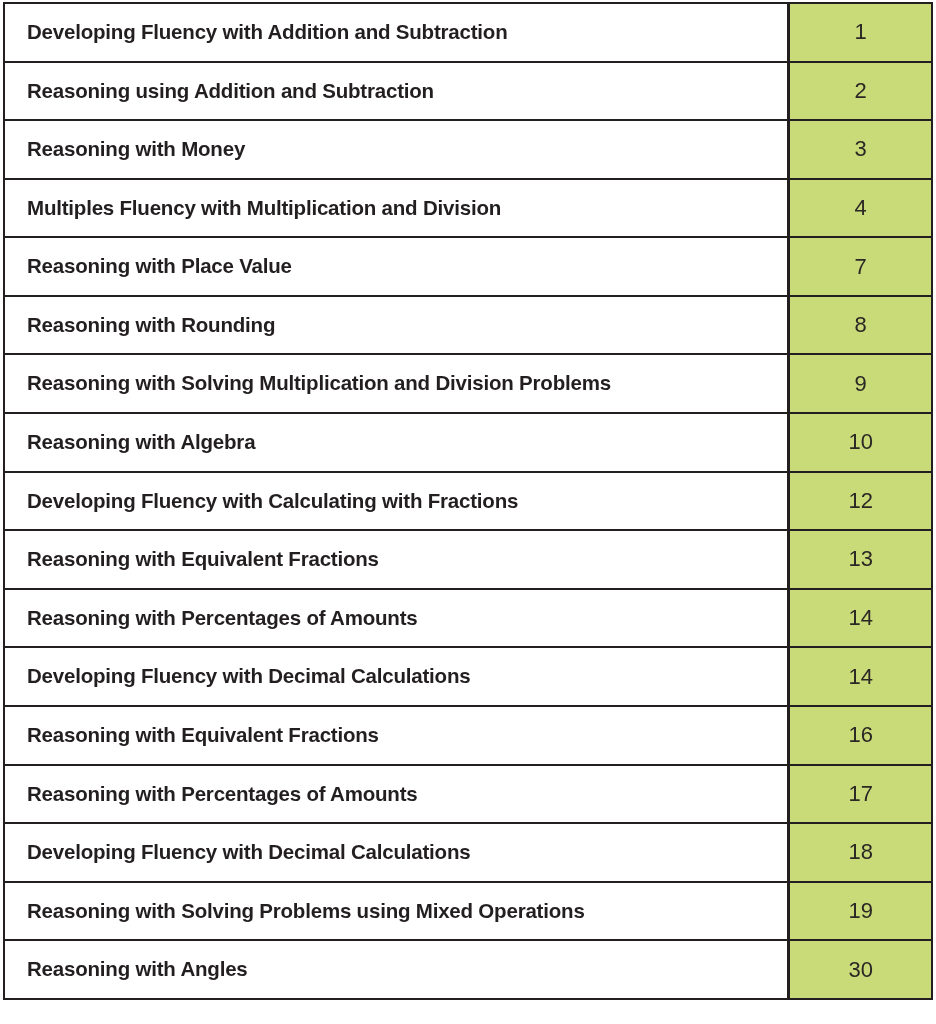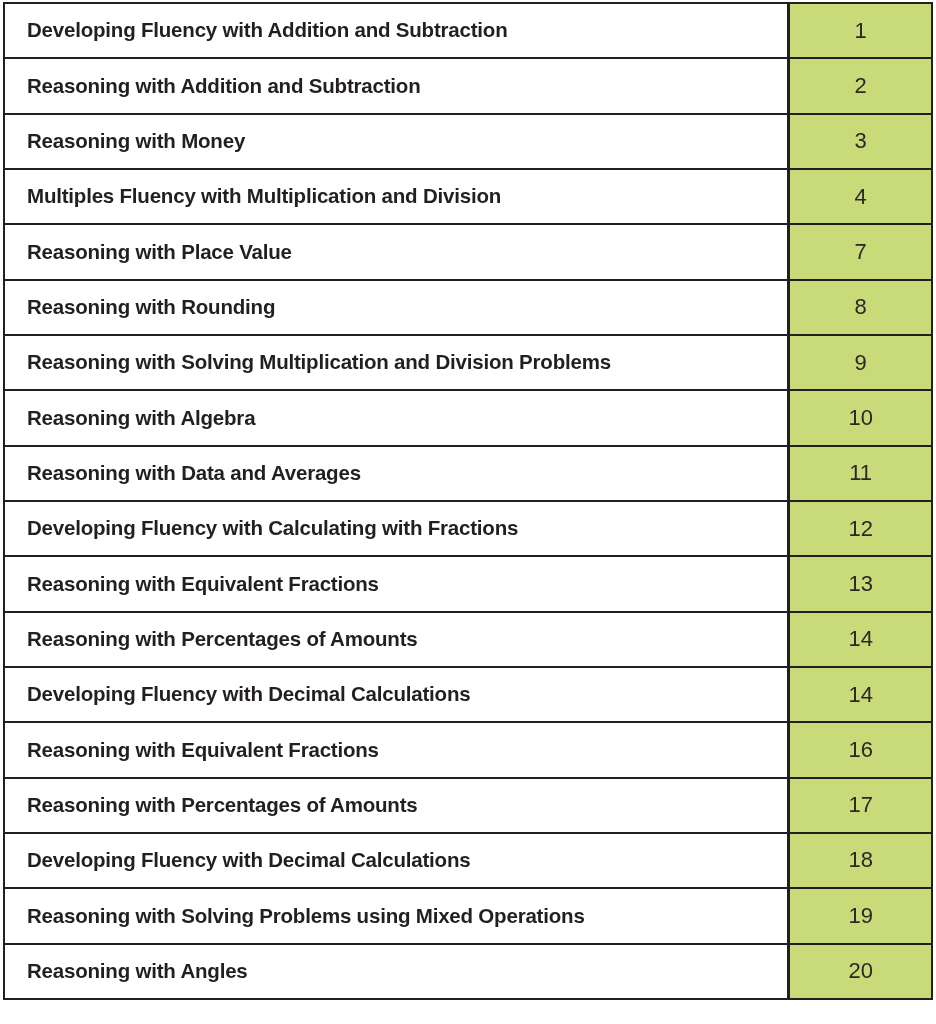--- a/index.html
+++ b/index.html
@@ -72,21 +72,21 @@
     <colgroup>
       <col class="col-title">
       <col class="col-number">
     </colgroup>
     <tbody id="table-body">
         <tr>
           <td class="unit-title">Developing Fluency with Addition and Subtraction</td>
           <td class="unit-number">1</td>
         </tr>
         <tr>
-          <td class="unit-title">Reasoning with Addition and Subtraction</td>
+          <td class="unit-title">Reasoning using Addition and Subtraction</td>
           <td class="unit-number">2</td>
         </tr>
         <tr>
           <td class="unit-title">Reasoning with Money</td>
           <td class="unit-number">3</td>
         </tr>
         <tr>
           <td class="unit-title">Multiples Fluency with Multiplication and Division</td>
           <td class="unit-number">4</td>
         </tr>
@@ -98,24 +98,20 @@
           <td class="unit-title">Reasoning with Rounding</td>
           <td class="unit-number">8</td>
         </tr>
         <tr>
           <td class="unit-title">Reasoning with Solving Multiplication and Division Problems</td>
           <td class="unit-number">9</td>
         </tr>
         <tr>
           <td class="unit-title">Reasoning with Algebra</td>
           <td class="unit-number">10</td>
-        </tr>
-        <tr>
-          <td class="unit-title">Reasoning with Data and Averages</td>
-          <td class="unit-number">11</td>
         </tr>
         <tr>
           <td class="unit-title">Developing Fluency with Calculating with Fractions</td>
           <td class="unit-number">12</td>
         </tr>
         <tr>
           <td class="unit-title">Reasoning with Equivalent Fractions</td>
           <td class="unit-number">13</td>
         </tr>
         <tr>
@@ -137,17 +133,17 @@
         <tr>
           <td class="unit-title">Developing Fluency with Decimal Calculations</td>
           <td class="unit-number">18</td>
         </tr>
         <tr>
           <td class="unit-title">Reasoning with Solving Problems using Mixed Operations</td>
           <td class="unit-number">19</td>
         </tr>
         <tr>
           <td class="unit-title">Reasoning with Angles</td>
-          <td class="unit-number">20</td>
+          <td class="unit-number">30</td>
         </tr>
       </tbody>
   </table>
 </div>
 
 </body></html>

